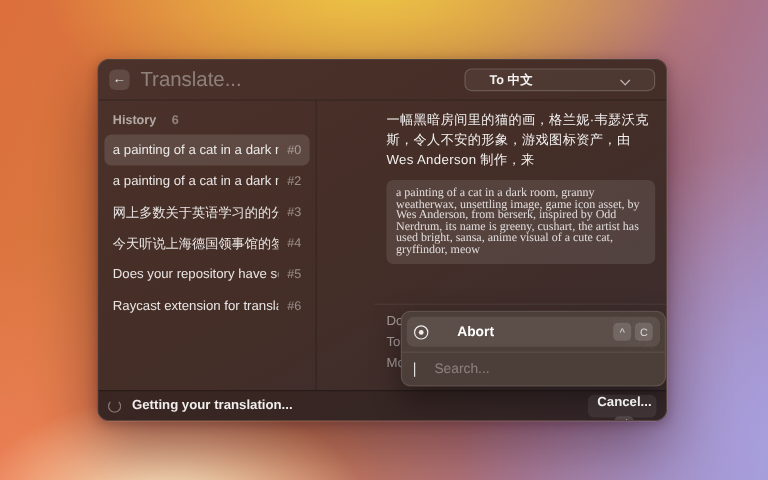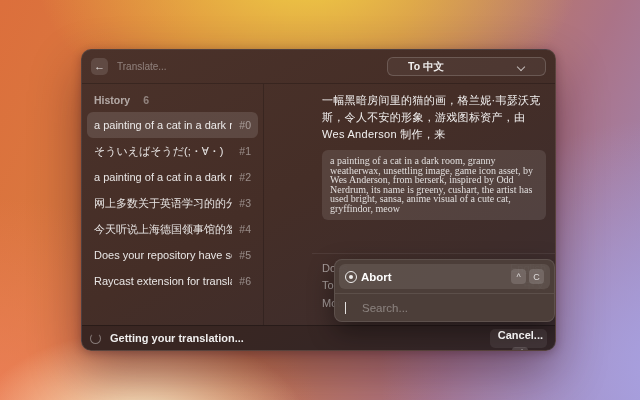--- a/index.html
+++ b/index.html
@@ -28,21 +28,21 @@
     position:absolute; left:0; right:0; top:0; height:34px;
     display:flex; align-items:center; padding:0 9px; gap:9px;
     border-bottom:1px solid rgba(0,0,0,0.22);
   }
   .back-btn {
     width:17px; height:17px; border-radius:5px; flex:0 0 auto;
     background:rgba(255,255,255,0.12);
     display:flex; align-items:center; justify-content:center;
     color:rgba(255,255,255,0.85); font-size:11px; line-height:1;
   }
-  .query-placeholder { color:rgba(255,255,255,0.38); font-size:10px; }
+  .query-placeholder { color:rgba(255,255,255,0.38); font-size:17px; }
   .lang-dropdown {
     margin-left:auto; width:159px; height:19px; border-radius:6px;
     border:1px solid rgba(255,255,255,0.17); background:rgba(255,255,255,0.05);
     display:flex; align-items:center; padding:0 20px;
     color:rgba(255,255,255,0.92); font-size:10.5px; font-weight:600;
   }
   .chev { margin-left:auto; width:7px; height:7px; position:relative; opacity:.65; }
   .chev::before {
     content:""; position:absolute; left:0; top:1px; width:5px; height:5px;
     border-right:1.4px solid #fff; border-bottom:1.4px solid #fff;
@@ -84,21 +84,21 @@
 
   
   .popover {
     position:absolute; left:252px; top:209px; width:221px; height:63px;
     border-radius:8px; background:rgba(76,62,57,0.98);
     border:1px solid rgba(255,255,255,0.1);
     box-shadow:0 10px 26px rgba(0,0,0,0.42);
   }
   .action-row {
     margin:4px; height:25px; border-radius:6px; background:rgba(255,255,255,0.09);
-    display:flex; align-items:center; padding:0 6px; gap:4px;
+    display:flex; align-items:center; padding:0 6px; gap:24px;
   }
   .record-icon {
     width:12px; height:12px; border-radius:50%;
     border:1.6px solid rgba(255,255,255,0.9);
     display:flex; align-items:center; justify-content:center; flex:0 0 auto;
   }
   .record-icon::before { content:""; width:4px; height:4px; border-radius:50%; background:rgba(255,255,255,0.9); }
   .action-label { color:#fff; font-size:11.5px; font-weight:600; }
   .keys { margin-left:auto; display:flex; gap:3px; }
   .keycap {
@@ -155,24 +155,20 @@
   <div class="main">
 
     <div class="left-panel">
       <div class="history-header">
         <span class="history-title">History</span>
         <span class="history-count">6</span>
       </div>
       <div class="hrow selected">
         <span class="txt">a painting of a cat in a dark room,...</span>
         <span class="idx">#0</span>
-      </div>
-      <div class="hrow">
-        <span class="txt">そういえばそうだ(;・∀・)</span>
-        <span class="idx">#1</span>
       </div>
       <div class="hrow">
         <span class="txt">a painting of a cat in a dark room,...</span>
         <span class="idx">#2</span>
       </div>
       <div class="hrow">
         <span class="txt">网上多数关于英语学习的的分享，都...</span>
         <span class="idx">#3</span>
       </div>
       <div class="hrow">

